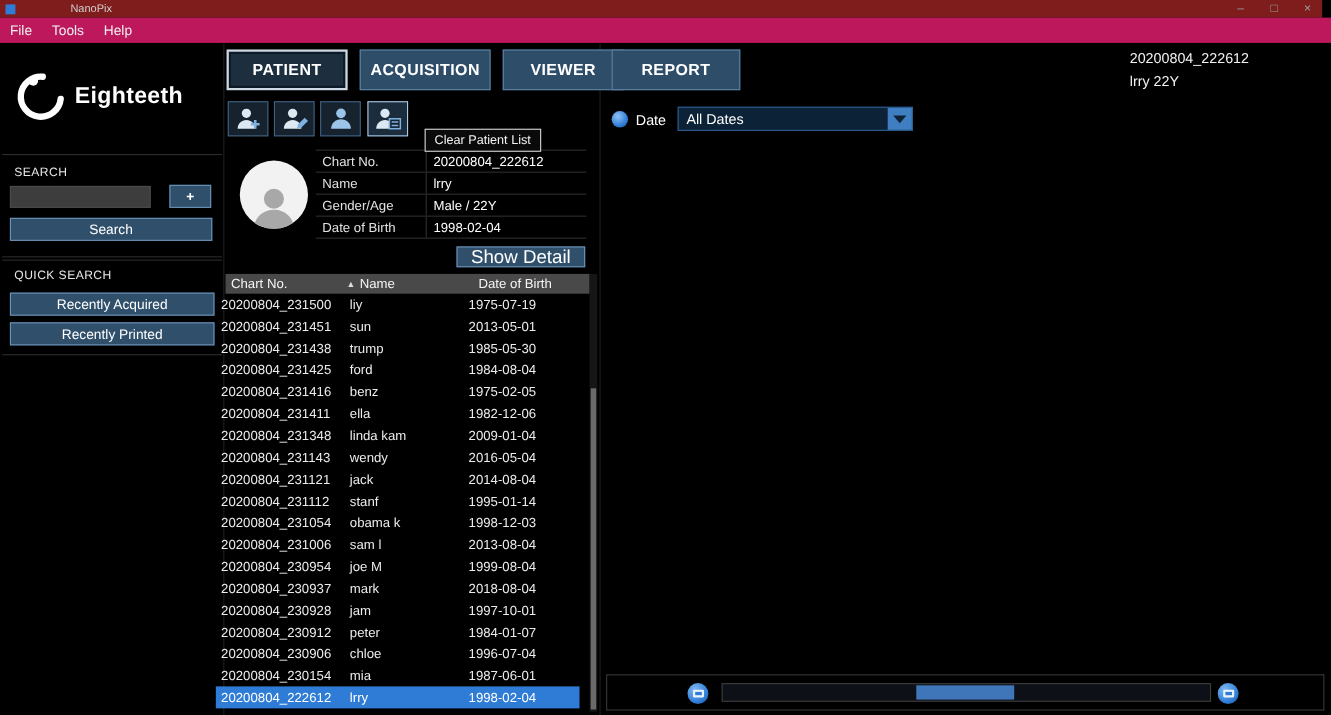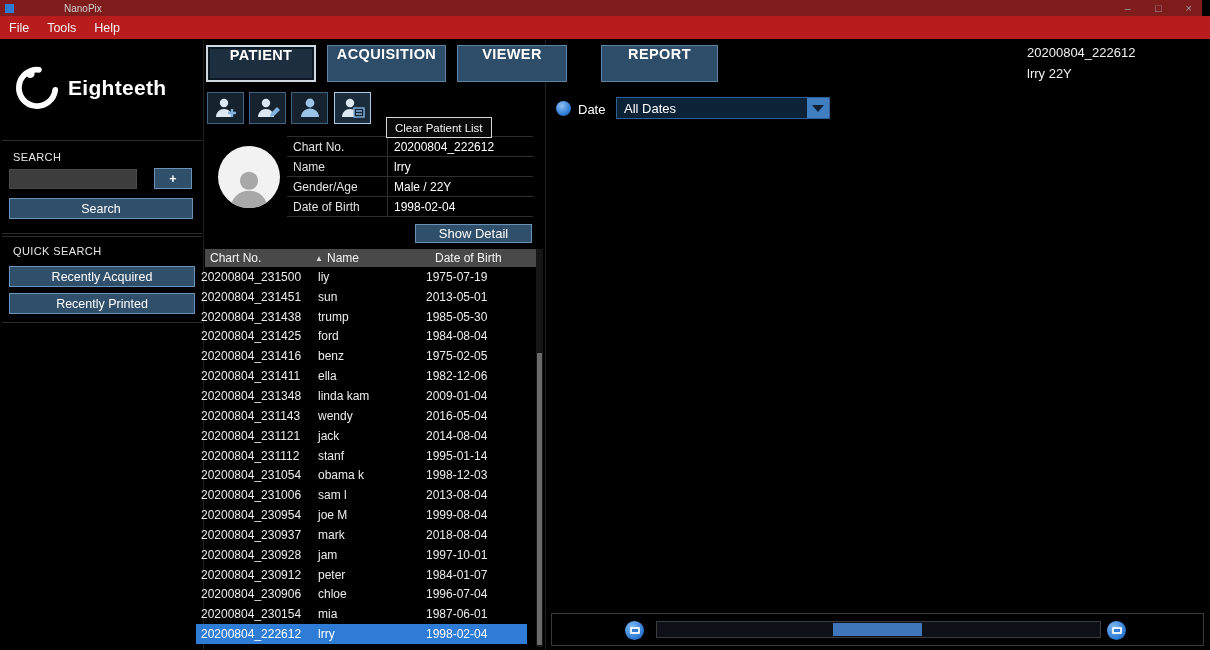--- a/index.html
+++ b/index.html
@@ -10,37 +10,37 @@
          font-family:"Liberation Sans","DejaVu Sans",sans-serif; font-size:12px; overflow:hidden; }
 
   
   .titlebar { position:absolute; left:0; top:0; width:1202px; height:16px; background:#7f1d1d; display:flex; align-items:center;gap:46px; }
   .app-icon { width:9px; height:9px; background:#2f7cd6; margin:0 4px 0 5px; }
   .title-text { font-size:10px; color:#cfcfcf; }
   .win-controls { position:absolute; right:10px; top:0; height:16px; display:flex; gap:24px; align-items:center; color:#9a9a9a; font-size:11px; }
   .win-controls span { cursor:pointer; line-height:16px; }
 
   
-  .menubar { position:absolute; left:0; top:16px; width:1210px; height:23px; display:flex; align-items:center; gap:18px; padding-left:9px; background:#b91c1c; }
+  .menubar { position:absolute; left:0; top:16px; width:1210px; height:23px; display:flex; align-items:center; gap:18px; padding-left:9px; background:#be185d; }
   .menu-item { color:#f0f0f0; font-size:12.5px; cursor:pointer; }
 
   .vline { position:absolute; top:40px; bottom:0; width:1px; background:#1f1f1f; }
 
   
   .logo-wrap { position:absolute; left:14px; top:62px; width:182px; height:52px; display:flex; align-items:center; gap:8px; }
   .logo-svg { width:46px; height:46px; }
   .brand-text { color:#fff; font-size:21px; font-weight:700; letter-spacing:0.3px; }
 
   
-  .tab { position:absolute; top:45px; height:37px; display:flex; align-items:flex-start; justify-content:center;
+  .tab { position:absolute; top:45px; height:37px; display:flex; align-items:center; justify-content:center;
          background:#2e4d68; border:1px solid #5d82a3; color:#fff; font-size:14.5px; font-weight:700; letter-spacing:0.4px; cursor:pointer; }
   .tab.t0 { left:206px; width:110px; }
   .tab.t1 { left:327px; width:119px; }
   .tab.t2 { left:457px; width:110px; }
-  .tab.t3 { left:601px; width:117px; }
+  .tab.t3 { left:556px; width:117px; }
   .tab.active { background:#1d2e3e; border:2px solid #cdd8e2; box-shadow: inset 0 0 0 2px #0d1a26; }
 
   .session-info { position:absolute; left:1027px; top:42px; font-size:13px; line-height:21px; color:#f2f2f2; }
 
   
   .side-box { position:absolute; left:2px; width:200px; border-top:1px solid #2c2c2c; border-bottom:1px solid #2c2c2c; }
   .box-search { top:140px; height:94px; }
   .box-quick { top:236px; height:87px; }
   .section-label { position:absolute; font-size:11px; color:#e6e6e6; letter-spacing:0.4px; }
   .lbl-search { left:13px; top:151px; }
@@ -62,21 +62,21 @@
              color:#f2f2f2; font-size:11.5px; display:flex; align-items:center; z-index:10; white-space:nowrap; }
 
   
   .avatar { position:absolute; left:218px; top:146px; width:62px; height:62px; border-radius:50%; background:#f2f2f2;
             display:flex; align-items:flex-end; justify-content:center; overflow:hidden; }
   .avatar svg { width:44px; height:40px; }
   .fields { position:absolute; left:287px; top:136px; width:246px; border-top:1px solid #2e2e2e; }
   .field-row { display:flex; height:20px; align-items:center; border-bottom:1px solid #2e2e2e; }
   .field-label { width:100px; padding-left:6px; color:#e2e2e2; }
   .field-value { flex:1; padding-left:6px; border-left:1px solid #2e2e2e; color:#fff; height:100%; display:flex; align-items:center; }
-  .show-detail { position:absolute; left:415px; top:224px; width:117px; height:19px; font-size:13px; }
+  .show-detail { position:absolute; left:415px; top:224px; width:117px; height:19px; font-size:17px; }
 
   
   .table-header { position:absolute; left:205px; top:249px; width:331px; height:18px; background:#494949; display:flex; align-items:center; color:#f5f5f5; }
   .th { cursor:pointer; display:flex; align-items:center; }
   .th-chart { width:120px; padding-left:5px; justify-content:space-between; padding-right:2px; }
   .th-name { width:110px; padding-left:2px; }
   .th-dob { flex:1; }
   .sort-icon { font-size:8px; color:#dcdcdc; }
   .table-body { position:absolute; left:196px; top:267px; width:331px; height:380px; overflow:hidden; }
   .trow { display:flex; height:19.85px; align-items:center; color:#ececec; }

